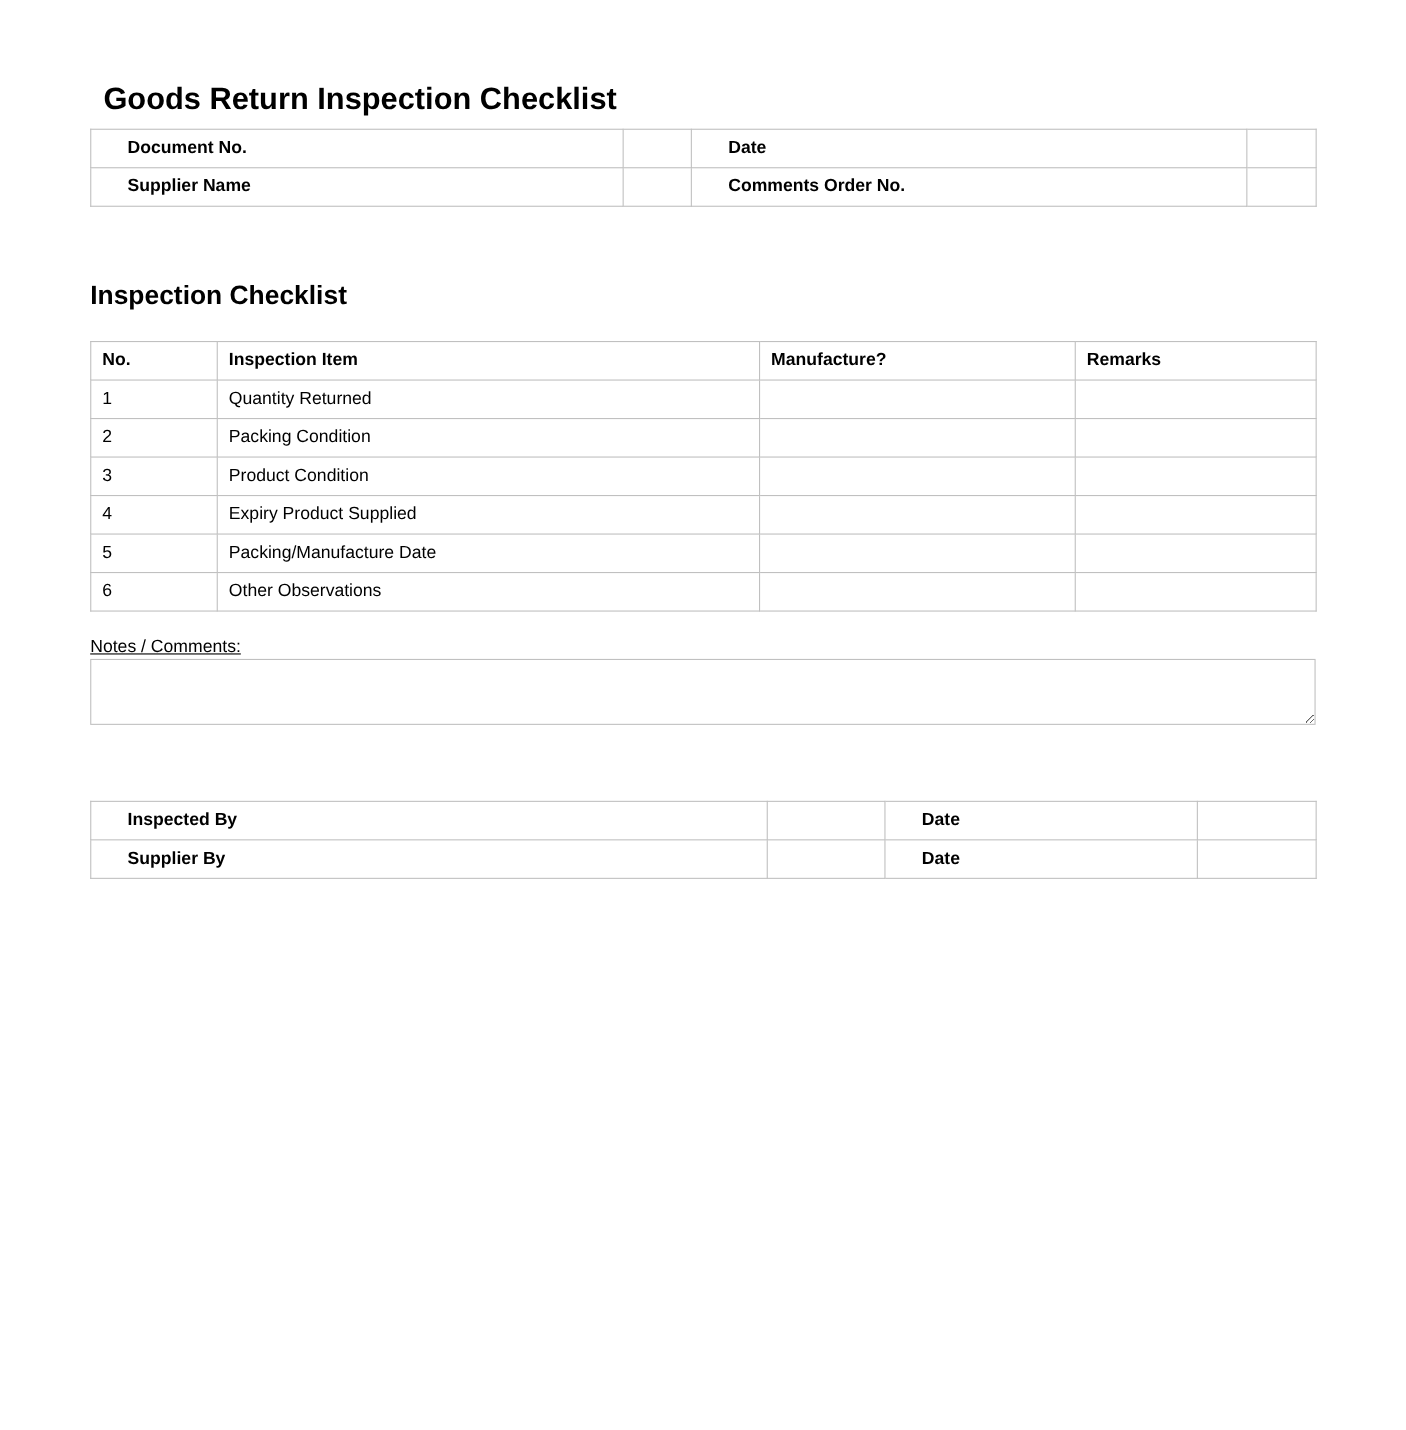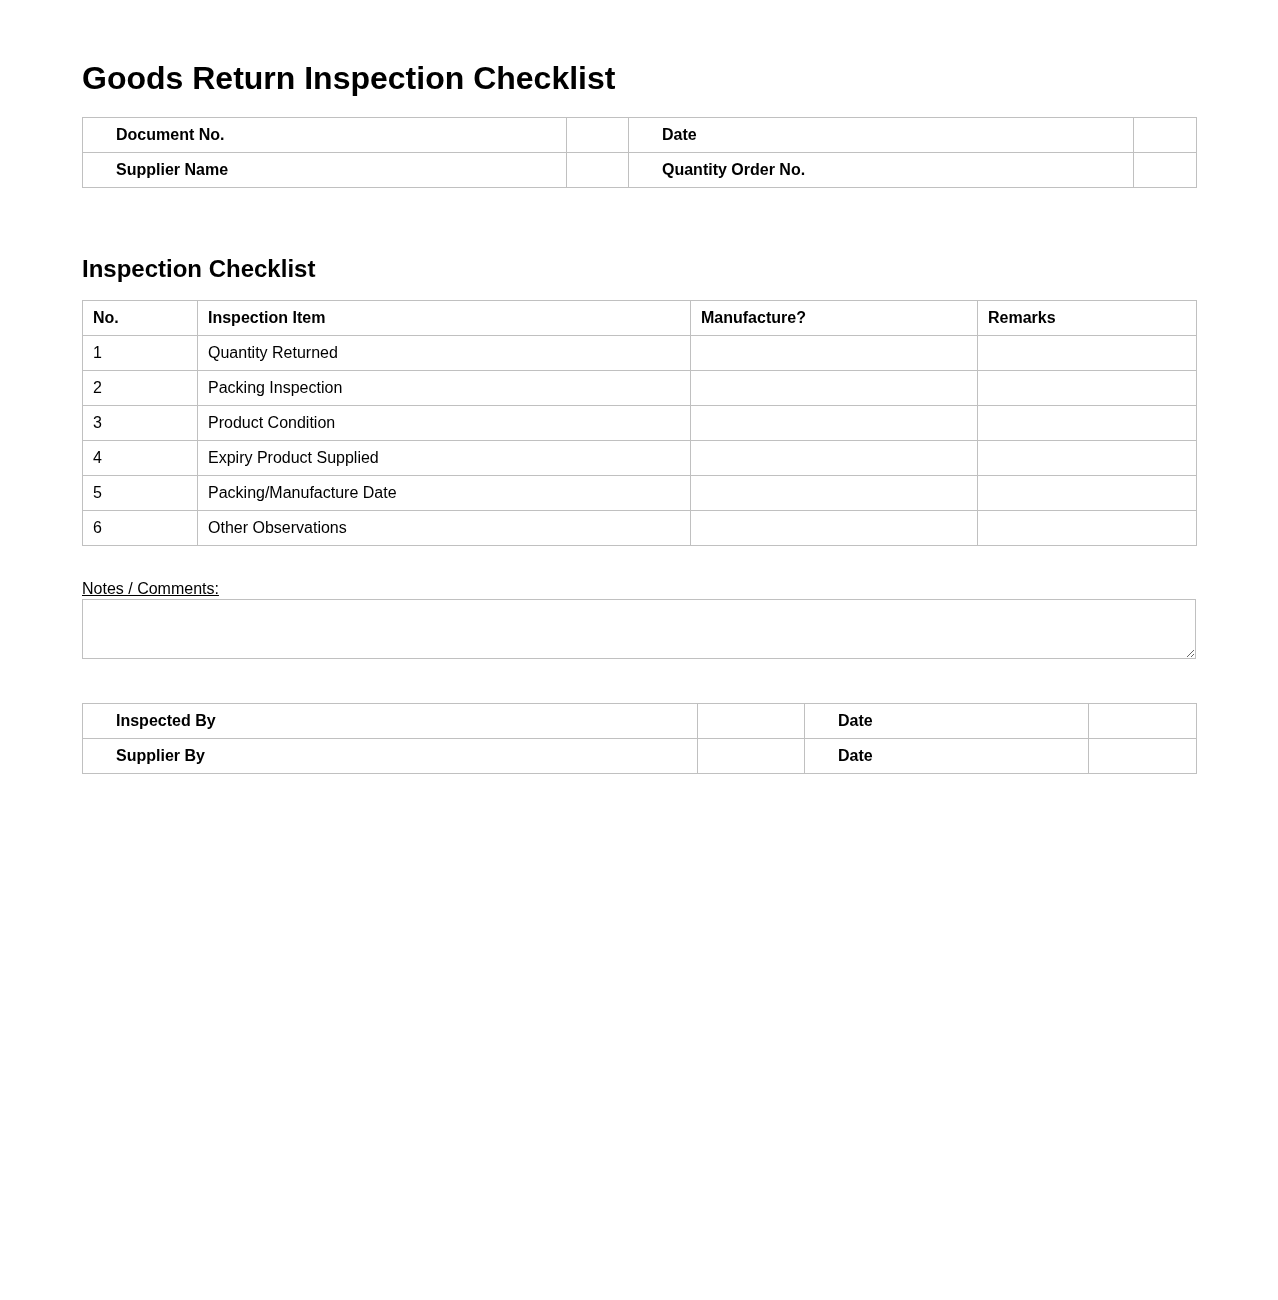--- a/index.html
+++ b/index.html
@@ -5,40 +5,40 @@
   * { box-sizing: border-box; }
   html, body { margin: 0; padding: 0; background: #ffffff; }
   body {
     width: 1278px; height: 1300px;
     font-family: "Liberation Sans", sans-serif;
     color: #000;
     position: relative;
   }
   .page { position: absolute; left: 82px; top: 0; width: 1114px; }
   h1 {
-    margin: 0; position: absolute; top: 58px; left: 0;
-    font-size: 32px; font-weight: bold; line-height: 40px;
+    margin: 12px; position: absolute; top: 58px; left: 0;
+    font-size: 28px; font-weight: bold; line-height: 40px;
   }
   h2 {
     margin: 0; position: absolute; top: 254px; left: 0;
     font-size: 24px; font-weight: bold; line-height: 30px;
   }
   table {
     border-collapse: collapse; width: 1114px; table-layout: fixed;
     position: absolute; left: 0;
   }
   td, th {
     border: 1px solid #c0c0c0; height: 35px; padding: 0 10px;
     font-size: 16px; text-align: left; vertical-align: middle;
   }
   th { font-weight: bold; }
   td.lbl { font-weight: bold; padding-left: 33px; }
   .t-header { top: 117px; }
-  .t-check { top: 300px; }
-  .t-sign { top: 703px; }
+  .t-check { top: 310px; }
+  .t-sign { top: 728px; }
   .notes-label {
     position: absolute; top: 580px; left: 0; font-size: 16px; line-height: 18px; text-decoration: underline;
   }
   textarea {
     position: absolute; top: 599px; left: 0; width: 1114px; height: 60px;
     border: 1px solid #c0c0c0; resize: vertical; margin: 0; padding: 4px;
     font-family: "Liberation Sans", sans-serif; font-size: 16px;
   }
 </style>
 </head>
@@ -57,21 +57,21 @@
     <tbody>
         <tr>
       <td class="lbl">Document No.</td>
       <td></td>
       <td class="lbl">Date</td>
       <td></td>
     </tr>
     <tr>
       <td class="lbl">Supplier Name</td>
       <td></td>
-      <td class="lbl">Quantity Order No.</td>
+      <td class="lbl">Comments Order No.</td>
       <td></td>
     </tr>
   </tbody>
     </table>
 
   <h2>Inspection Checklist</h2>
 
   <table class="t-check">
     <colgroup>
         <col style="width:115px">
@@ -87,21 +87,21 @@
       <th>Remarks</th>
     </tr>
     <tr>
       <td>1</td>
       <td>Quantity Returned</td>
       <td></td>
       <td></td>
     </tr>
     <tr>
       <td>2</td>
-      <td>Packing Inspection</td>
+      <td>Packing Condition</td>
       <td></td>
       <td></td>
     </tr>
     <tr>
       <td>3</td>
       <td>Product Condition</td>
       <td></td>
       <td></td>
     </tr>
     <tr>

